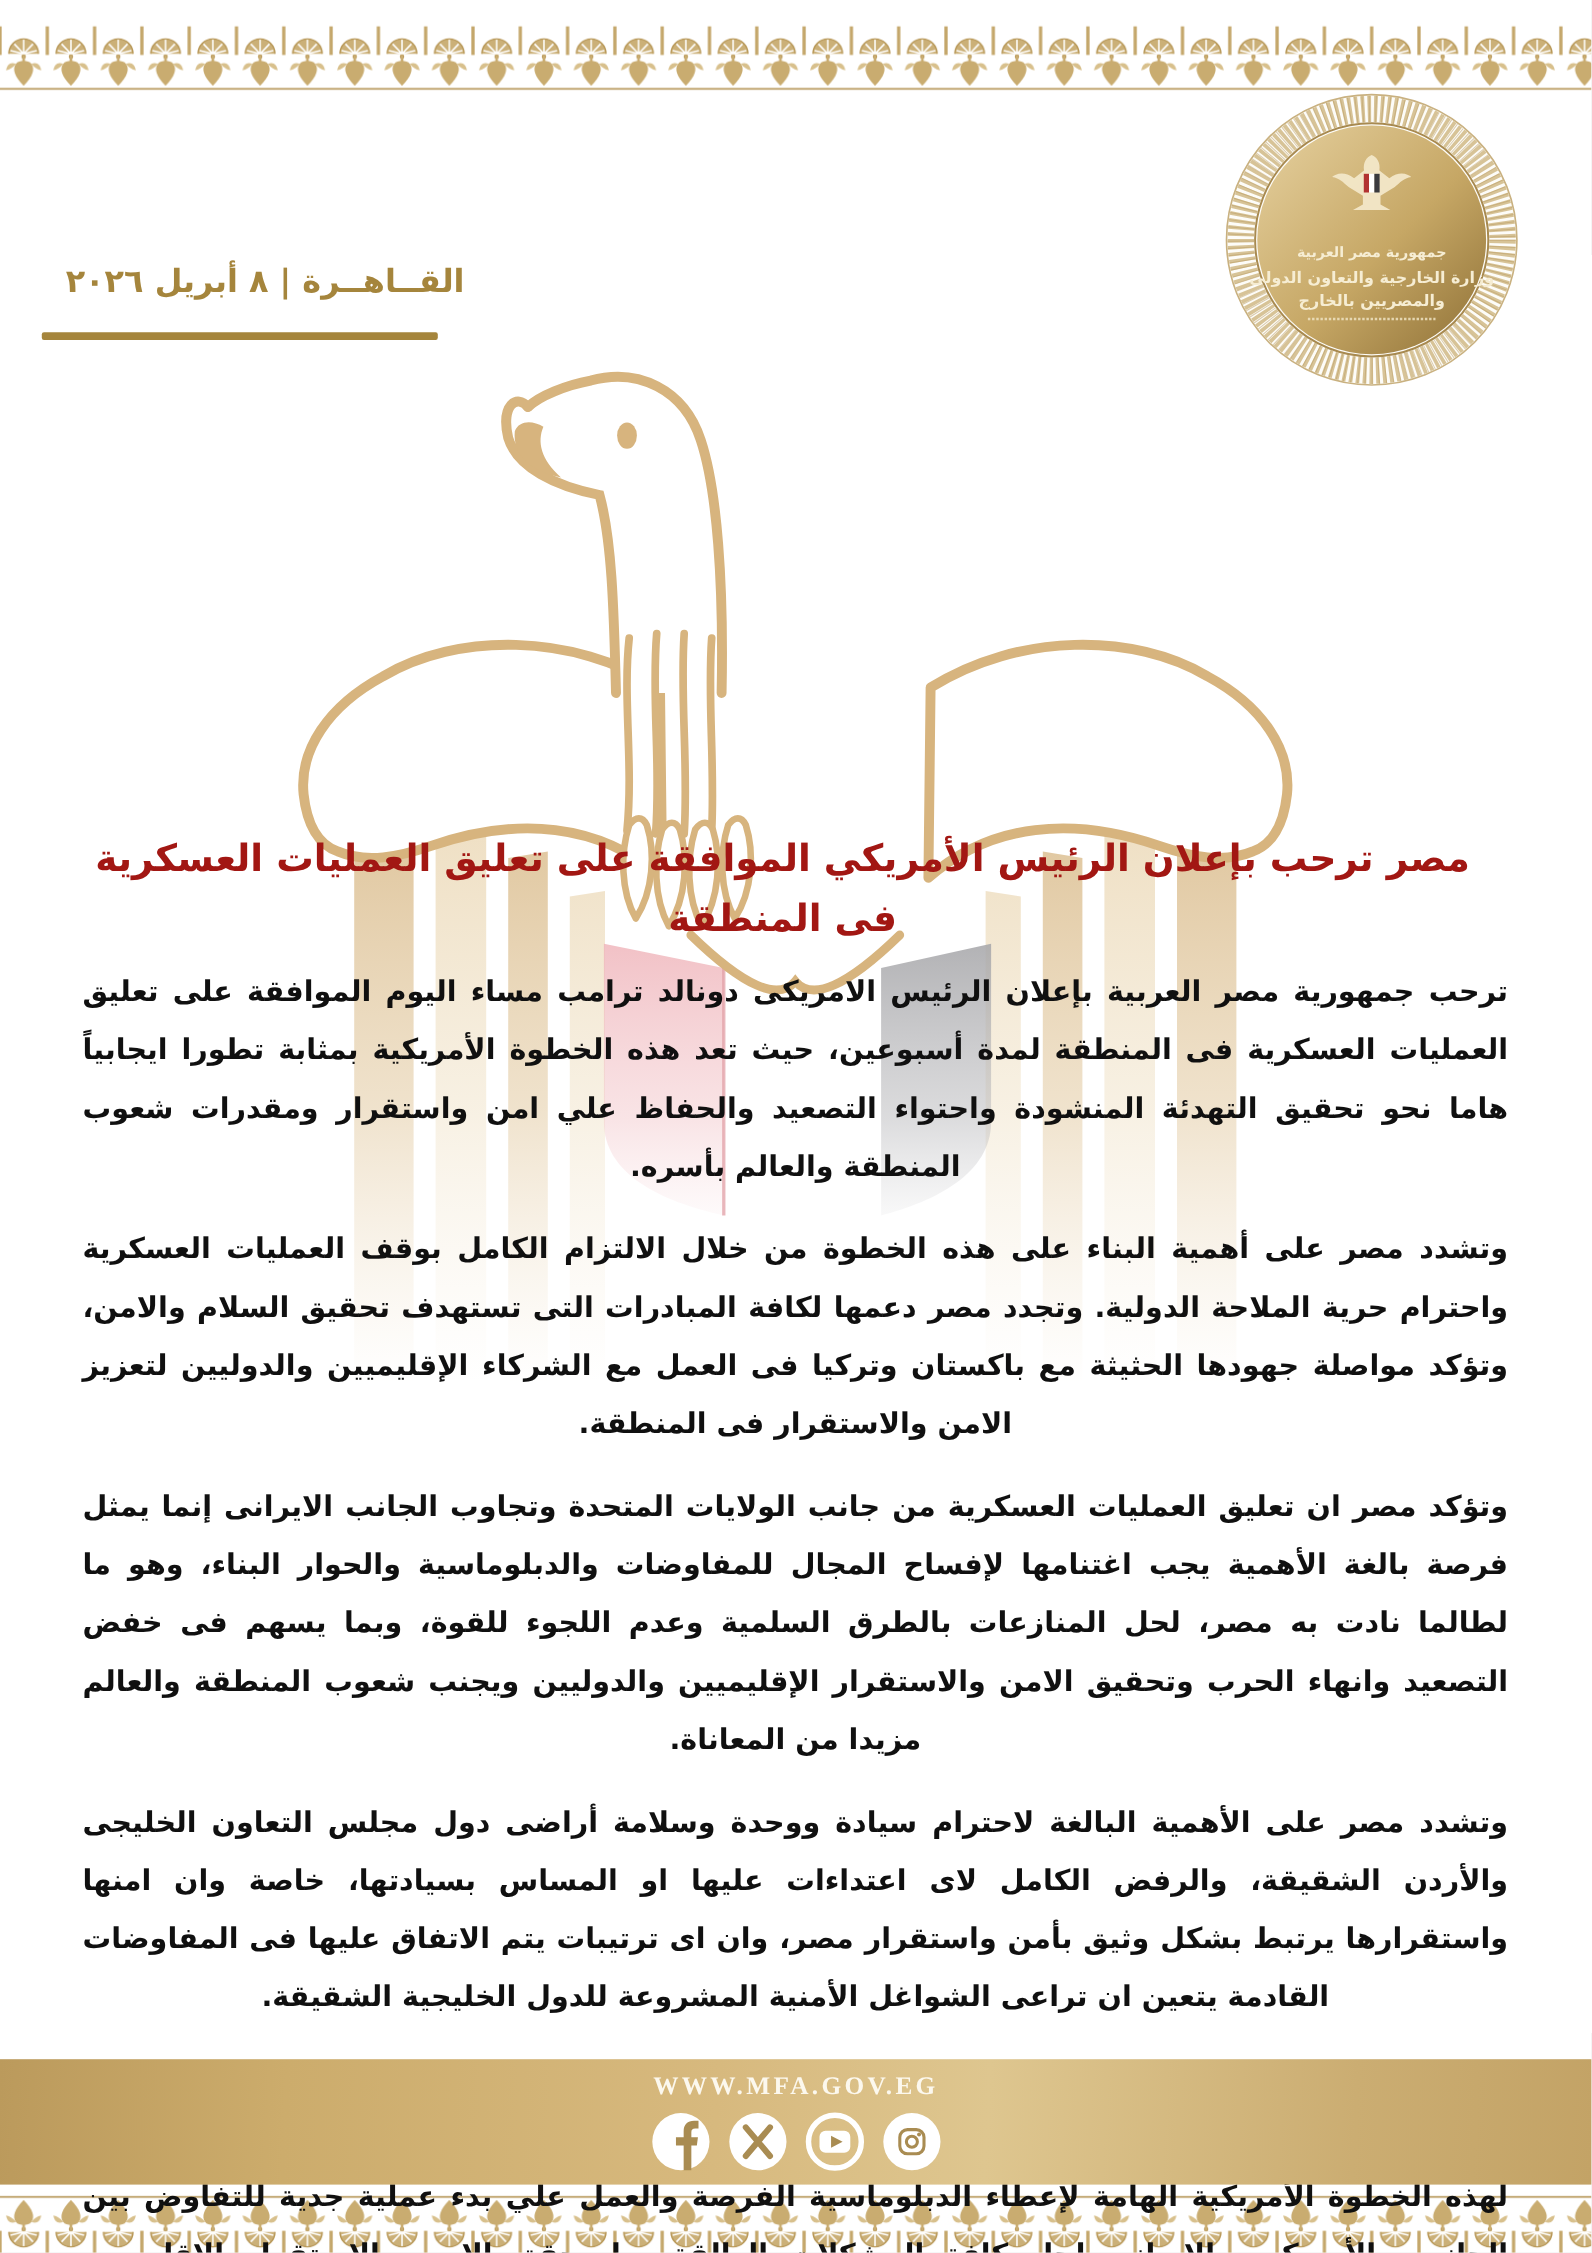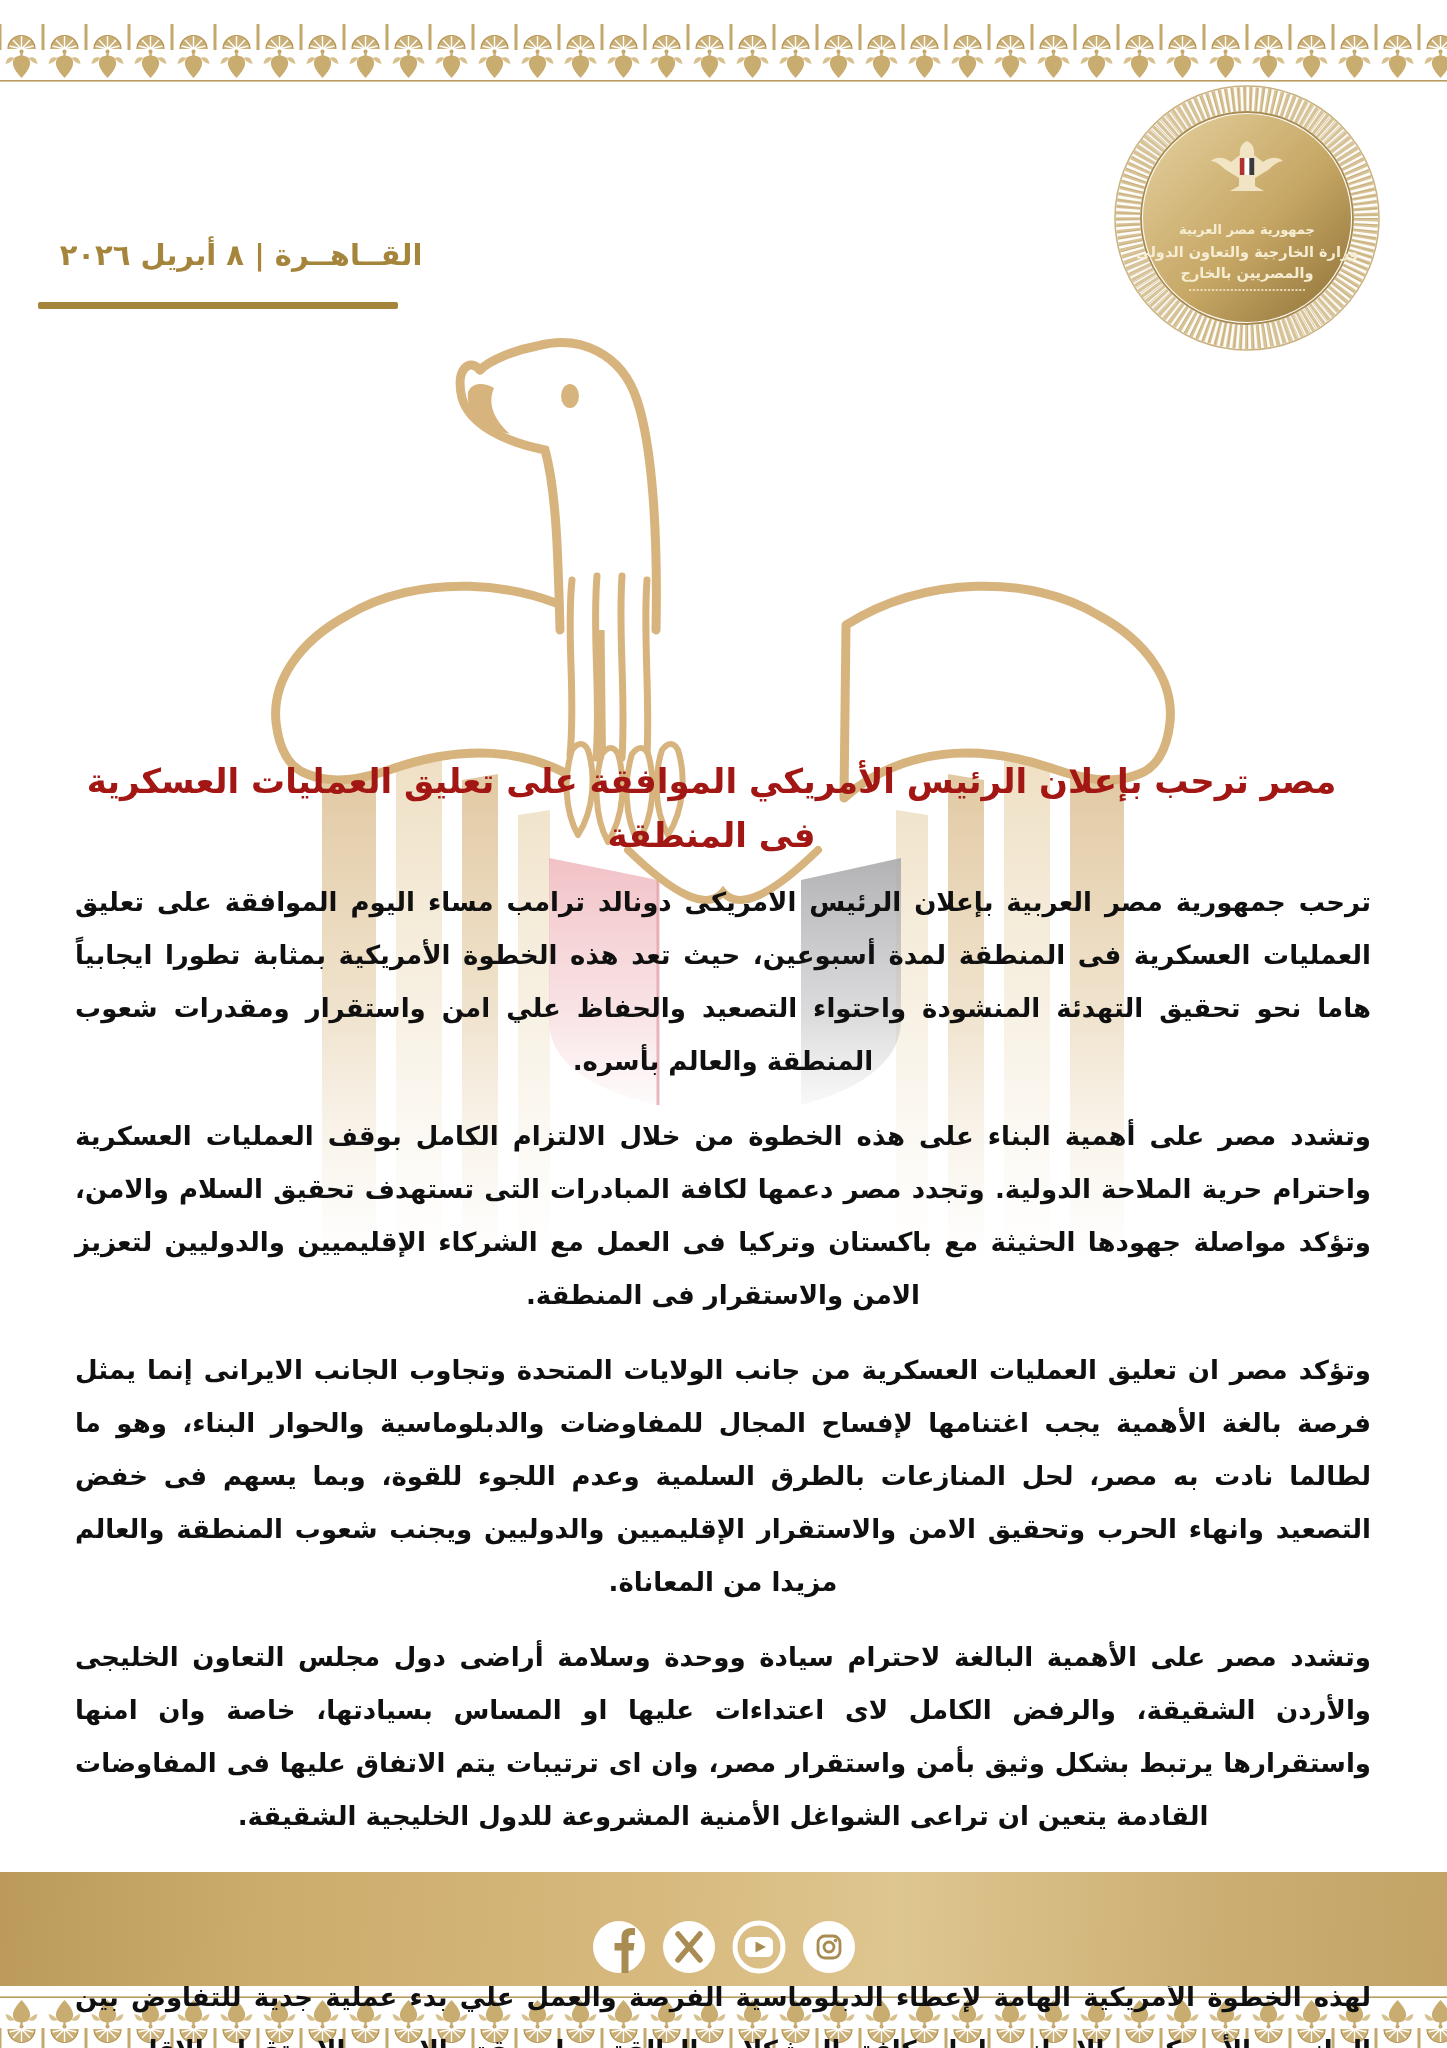--- a/index.html
+++ b/index.html
@@ -190,20 +190,21 @@
 
   <div class="body-text">
     <p>ترحب جمهورية مصر العربية بإعلان الرئيس الامريكى دونالد ترامب مساء اليوم الموافقة على تعليق العمليات العسكرية فى المنطقة لمدة أسبوعين، حيث تعد هذه الخطوة الأمريكية بمثابة تطورا ايجابياً هاما نحو تحقيق التهدئة المنشودة واحتواء التصعيد والحفاظ علي امن واستقرار ومقدرات شعوب المنطقة والعالم بأسره.</p>
     <p>وتشدد مصر على أهمية البناء على هذه الخطوة من خلال الالتزام الكامل بوقف العمليات العسكرية واحترام حرية الملاحة الدولية. وتجدد مصر دعمها لكافة المبادرات التى تستهدف تحقيق السلام والامن، وتؤكد مواصلة جهودها الحثيثة مع باكستان وتركيا فى العمل مع الشركاء الإقليميين والدوليين لتعزيز الامن والاستقرار فى المنطقة.</p>
     <p>وتؤكد مصر ان تعليق العمليات العسكرية من جانب الولايات المتحدة وتجاوب الجانب الايرانى إنما يمثل فرصة بالغة الأهمية يجب اغتنامها لإفساح المجال للمفاوضات والدبلوماسية والحوار البناء، وهو ما لطالما نادت به مصر، لحل المنازعات بالطرق السلمية وعدم اللجوء للقوة، وبما يسهم فى خفض التصعيد وانهاء الحرب وتحقيق الامن والاستقرار الإقليميين والدوليين ويجنب شعوب المنطقة والعالم مزيدا من المعاناة.</p>
     <p>وتشدد مصر على الأهمية البالغة لاحترام سيادة ووحدة وسلامة أراضى دول مجلس التعاون الخليجى والأردن الشقيقة، والرفض الكامل لاى اعتداءات عليها او المساس بسيادتها، خاصة وان امنها واستقرارها يرتبط بشكل وثيق بأمن واستقرار مصر، وان اى ترتيبات يتم الاتفاق عليها فى المفاوضات القادمة يتعين ان تراعى الشواغل الأمنية المشروعة للدول الخليجية الشقيقة.</p>
     <p>وخلال اتصال هاتفي جري بين وزير الخارجية الدكتور بدر عبد العاطي والسيد "ستيف ويتكوف" المبعوث الأمريكي الخاص للشرق الأوسط فجر يوم الاربعاء ٨ أبريل، أعرب الوزير عبد العاطي عن التقدير البالغ لهذه الخطوة الأمريكية الهامة لإعطاء الدبلوماسية الفرصة والعمل علي بدء عملية جدية للتفاوض بين الجانبين الأمريكي والإيراني لحل كافة المشكلات العالقة بما يحقق الامن والاستقرار الإقليميين والدوليين ويضمن حرية الملاحة الدولية. ومن جانبه، اثني السيد ستيف ويتكوف علي الجهود المصرية الصادقة مع باكستان والشركاء الإقليميين لدفع الجهود للتوصل لوقف إطلاق النار وبدء عملية التفاوض.</p>
   </div>
 
   <div class="footer-band">
+    <div class="footer-url">WWW.MFA.GOV.EG</div>
     <div class="social-row">
 
       <svg class="social-btn" viewBox="-28 -28 56 56">
         <circle r="26" fill="#FFFFFF"></circle>
         <path d="M 2.5,26 L 2.5,3.5 L -4.5,3.5 L -4.5,-4 L 2.5,-4 L 2.5,-9.5 C 2.5,-15.5 6,-19 12,-19 L 16,-19 L 16,-12 L 13,-12 C 10.5,-12 9.5,-11 9.5,-8.5 L 9.5,-4 L 15.5,-4 L 14.5,3.5 L 9.5,3.5 L 9.5,26 Z" fill="#A98C52"></path>
       </svg>
 
       <svg class="social-btn" viewBox="-28 -28 56 56">
         <circle r="26" fill="#FFFFFF"></circle>
         <path d="M -11,-13 L 11,13 M 11,-13 L -11,13" stroke="#A98C52" stroke-width="5.5" stroke-linecap="round"></path>

